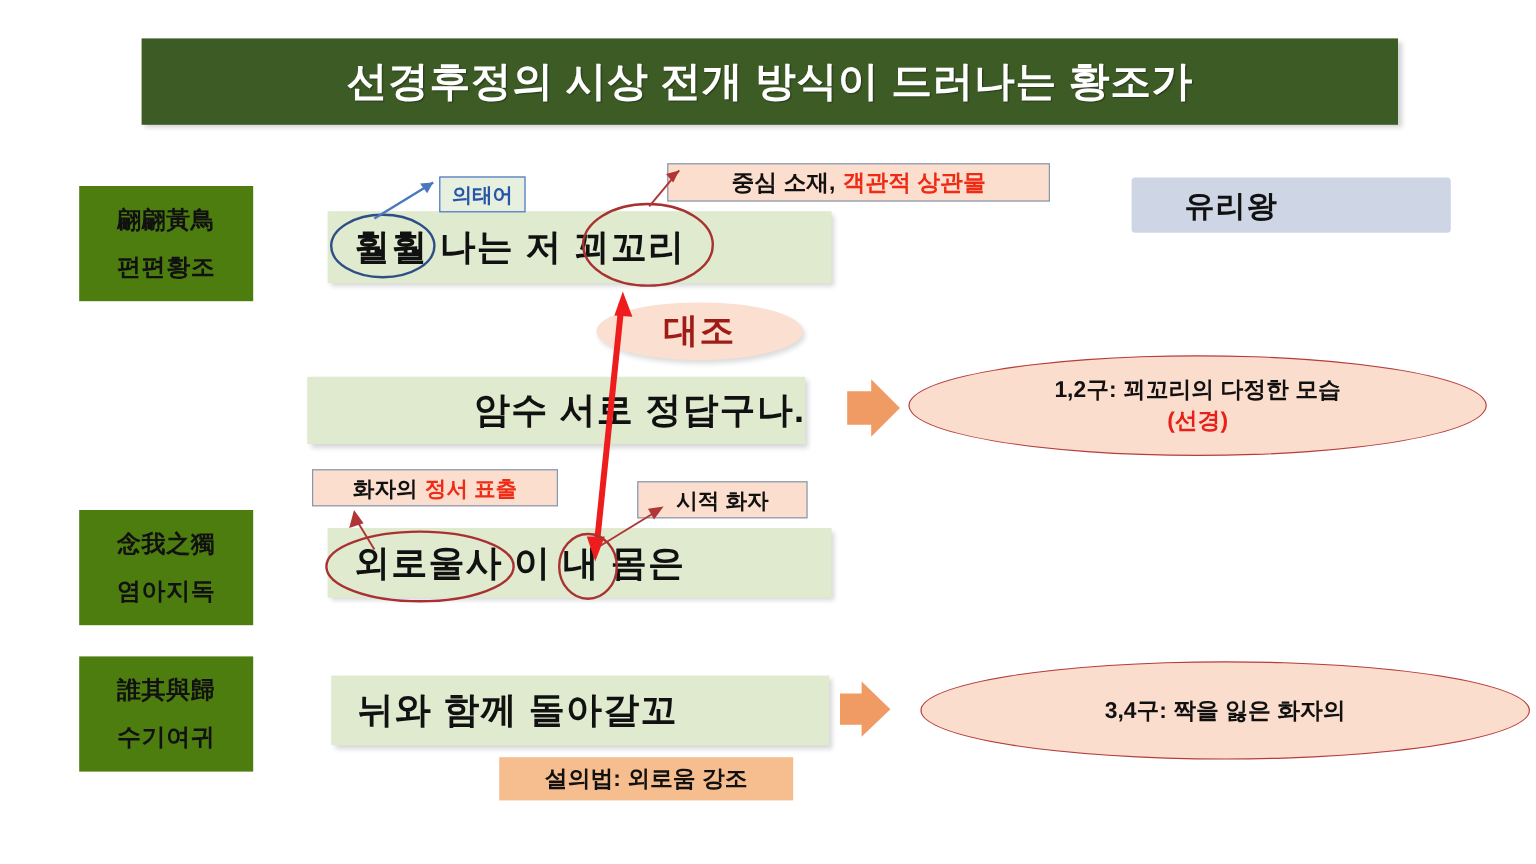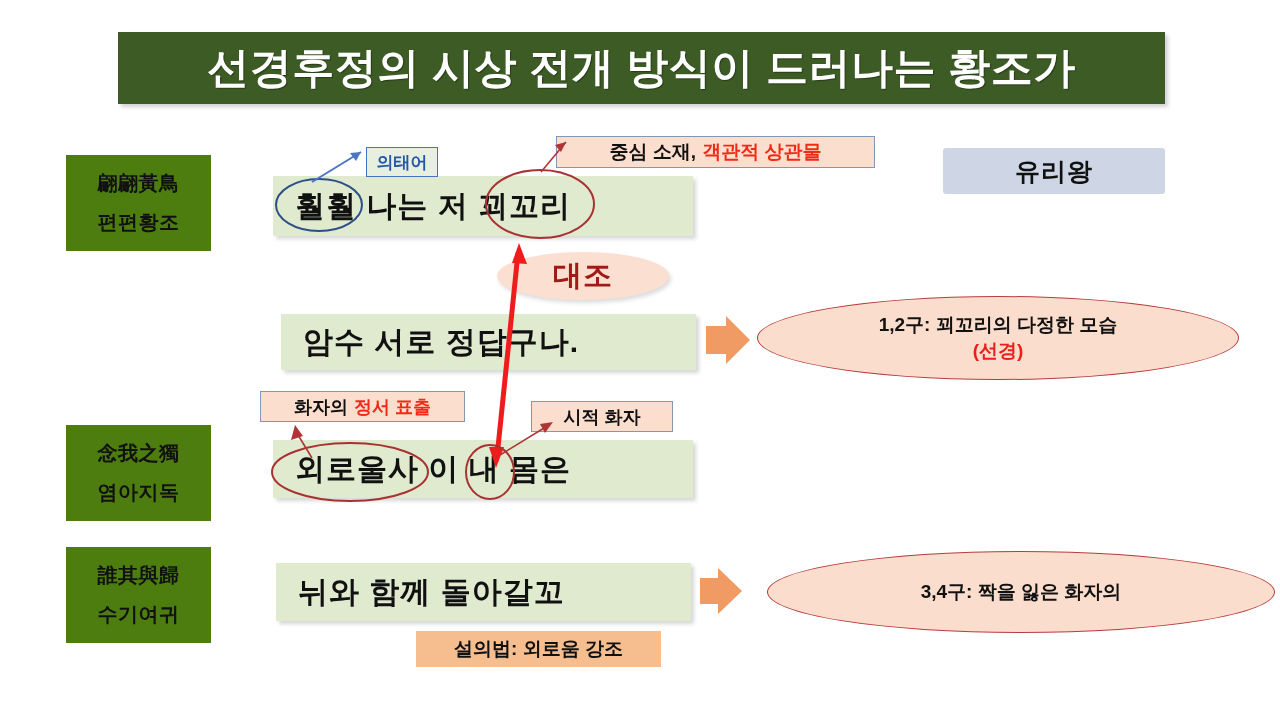--- a/index.html
+++ b/index.html
@@ -22,21 +22,21 @@
   .title-bar {
     position: absolute;
     left: 118px; top: 32px;
     width: 1047px; height: 72px;
     background: #3d5b25;
     display: flex; align-items: center; justify-content: center;
     box-shadow: 3px 3px 4px rgba(0,0,0,0.18);
   }
   .title-bar .title-text {
     color: #ffffff;
-    font-size: 42px;
+    font-size: 34px;
     font-weight: bold;
     letter-spacing: 0.5px;
     text-shadow: 1px 1px 1px rgba(0,0,0,0.35);
     white-space: nowrap;
   }
 
   
   .hanja-box {
     position: absolute;
     left: 66px;
@@ -100,21 +100,21 @@
     color: #ef2b16;
   }
 
   
   .king-box {
     position: absolute;
     left: 943px; top: 148px;
     width: 222px; height: 46px;
     background: #ced6e5;
     border-radius: 3px;
-    display: flex; align-items: center; justify-content: center;
+    display: flex; align-items: center; justify-content: flex-start; padding-left: 44px;
   }
   .king-box .king-text {
     font-size: 25px; font-weight: bold; color: #111111;
     letter-spacing: 1px;
   }
 
   
   .summary-ellipse {
     position: absolute;
     background: #fbddcd;
@@ -176,21 +176,21 @@
   </div>
   <div class="hanja-box" style="top:547px; height:96px;">
     <span class="line">誰其與歸</span>
     <span class="line">수기여귀</span>
   </div>
 
   <div class="verse-box" style="left:273px; top:176px; width:420px; height:60px;">
     <span class="verse-text">훨훨 나는 저 꾀꼬리</span>
   </div>
 
-  <div class="verse-box" style="left:281px; top:314px; width:415px; height:56px;">
+  <div class="verse-box" style="left:256px; top:314px; width:415px; height:56px;justify-content:flex-end;">
     <span class="verse-text">암수 서로 정답구나.</span>
   </div>
 
   <div class="verse-box" style="left:273px; top:440px; width:420px; height:58px;">
     <span class="verse-text">외로울사 이 내 몸은</span>
   </div>
 
   <div class="verse-box" style="left:276px; top:563px; width:415px; height:58px;">
     <span class="verse-text">뉘와 함께 돌아갈꼬</span>
   </div>

